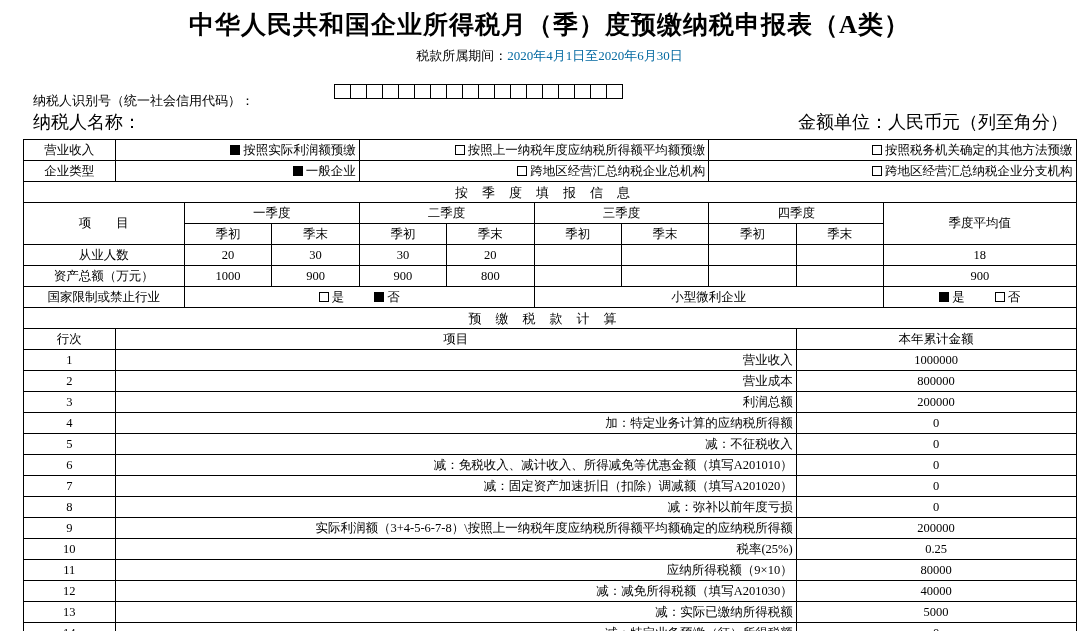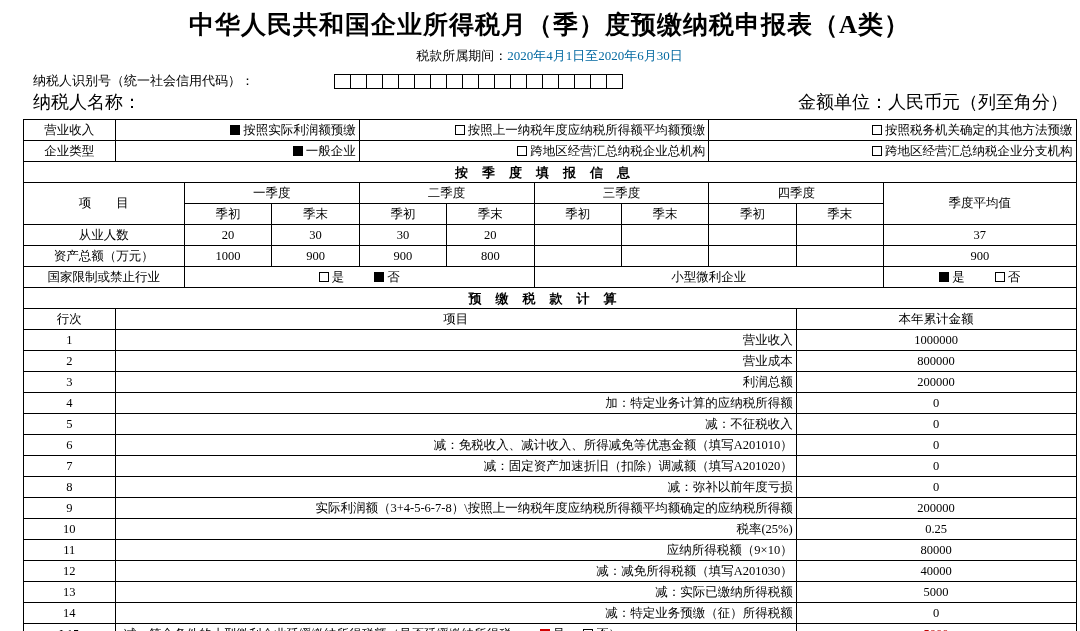--- a/index.html
+++ b/index.html
@@ -29,21 +29,21 @@
     margin-top: 6px;
   }
   .period .red { color: #0369a1; }
   .idrow {
     display: flex;
     align-items: center;
     font-size: 13px;
     margin-top: 7px;
     padding-left: 14px;
   }
-  .idrow .lbl { white-space: nowrap; }
+  .idrow .lbl { white-space: nowrap; margin-top: 20px; }
   .boxes {
     margin-left: 80px;
     display: flex;
   }
   .boxes span {
     display: inline-block;
     width: 17px; height: 15px;
     border: 1px solid #000;
     margin-right: -1px;
   }
@@ -64,21 +64,21 @@
     border: 1px solid #000;
     padding: 1px 3px;
     height: 21px;
     line-height: 17px;
     vertical-align: middle;
   }
   .c { text-align: center; }
   .l { text-align: right; }
   .bandrow td {
     text-align: center;
-    font-weight: bold;
+    font-weight: normal;
     letter-spacing: 14px;
     font-size: 13px;
     height: 23px;
   }
   .sq-f, .sq-e {
     display: inline-block;
     width: 10px; height: 10px;
     border: 1px solid #000;
     margin-right: 3px;
     vertical-align: -1px;
@@ -199,21 +199,21 @@
       <tr>
         <td colspan="2" class="c">从业人数</td>
         <td class="c">20</td>
         <td class="c">30</td>
         <td class="c">30</td>
         <td class="c">20</td>
         <td class="c"></td>
         <td class="c"></td>
         <td class="c"></td>
         <td class="c"></td>
-        <td class="c">37</td>
+        <td class="c">18</td>
       </tr>
 
       <tr>
         <td colspan="2" class="c">资产总额（万元）</td>
         <td class="c">1000</td>
         <td class="c">900</td>
         <td class="c">900</td>
         <td class="c">800</td>
         <td class="c"></td>
         <td class="c"></td>

